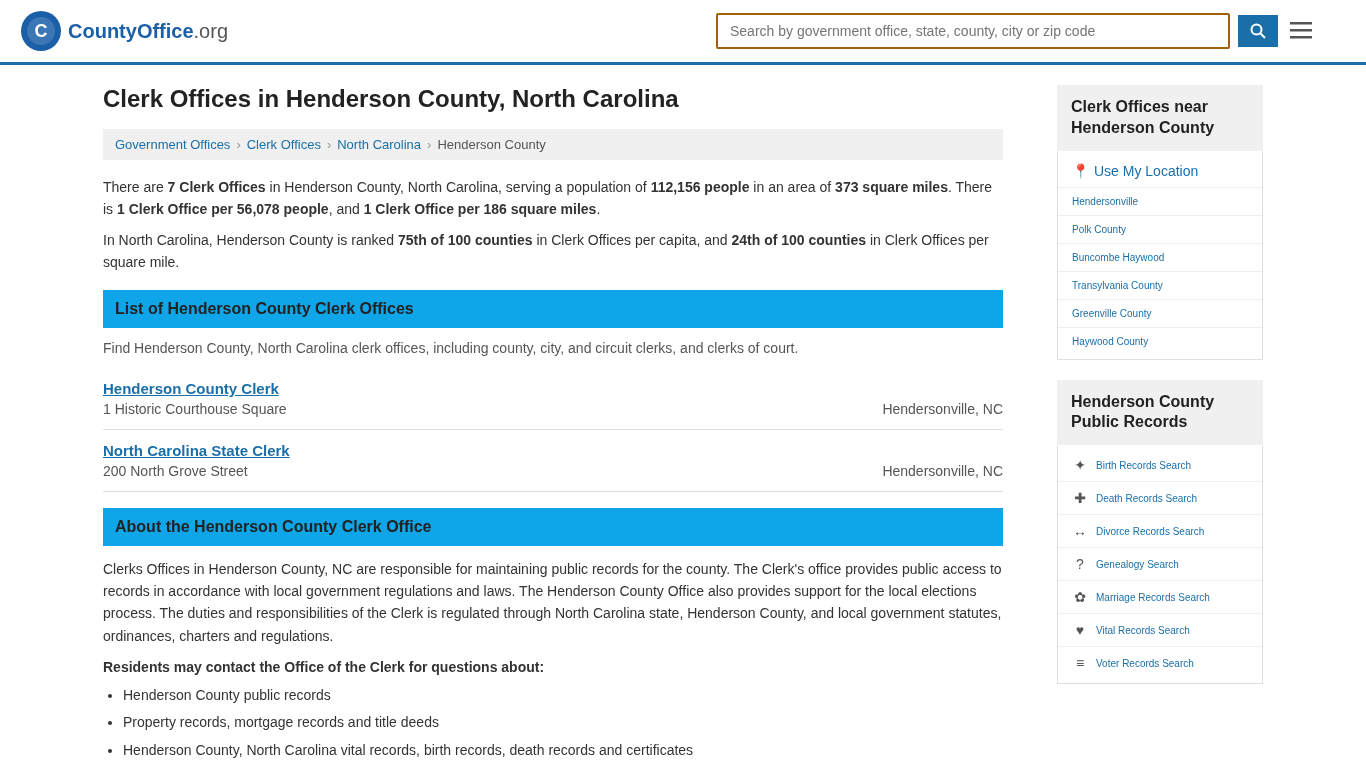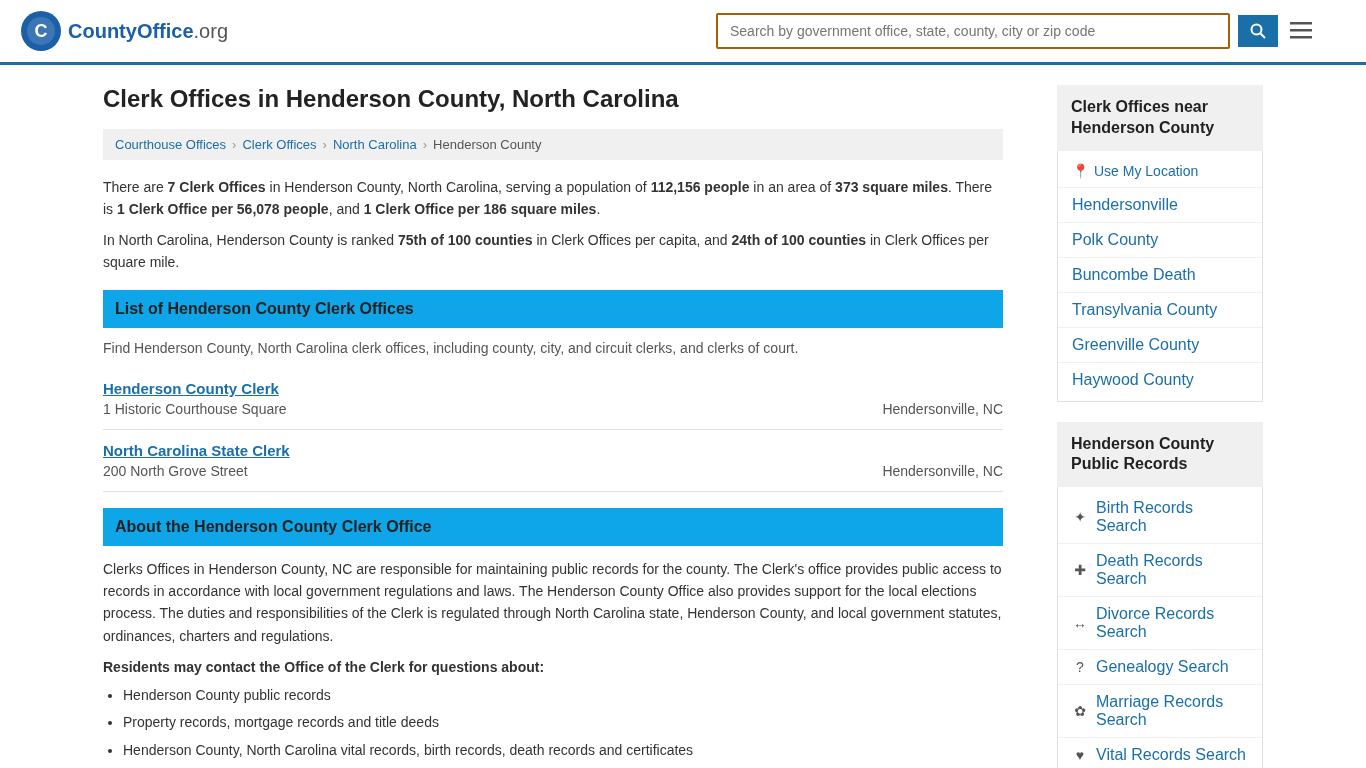--- a/index.html
+++ b/index.html
@@ -191,21 +191,21 @@
       display: flex;
       align-items: center;
       gap: 8px;
       border-bottom: 1px solid #f0f0f0;
       cursor: pointer;
     }
     .sidebar-item:last-child { border-bottom: none; }
     .sidebar-item a {
       color: #1a6fa8;
       text-decoration: none;
-      font-size: 16px;
+      font-size: 10px;
     }
     .sidebar-icon {
       color: #555;
       font-size: 14px;
       flex-shrink: 0;
       width: 16px;
       text-align: center;
     }
 
     
@@ -256,21 +256,21 @@
     </button>
   </div>
 </div>
 
 <div id="main">
 
   <div id="content">
     <h1 id="page-title">Clerk Offices in Henderson County, North Carolina</h1>
 
     <div id="breadcrumb">
-      <a href="#">Courthouse Offices</a>
+      <a href="#">Government Offices</a>
       <span class="breadcrumb-sep">›</span>
       <a href="#">Clerk Offices</a>
       <span class="breadcrumb-sep">›</span>
       <a href="#">North Carolina</a>
       <span class="breadcrumb-sep">›</span>
       <span>Henderson County</span>
     </div>
 
     <div id="description">
       <p>
@@ -339,21 +339,21 @@
           <a href="#">Use My Location</a>
         </div>
 
         <div class="sidebar-item">
           <a href="#">Hendersonville</a>
         </div>
         <div class="sidebar-item">
           <a href="#">Polk County</a>
         </div>
         <div class="sidebar-item">
-          <a href="#">Buncombe Death</a>
+          <a href="#">Buncombe Haywood</a>
         </div>
         <div class="sidebar-item">
           <a href="#">Transylvania County</a>
         </div>
         <div class="sidebar-item">
           <a href="#">Greenville County</a>
         </div>
         <div class="sidebar-item">
           <a href="#">Haywood County</a>
         </div>

